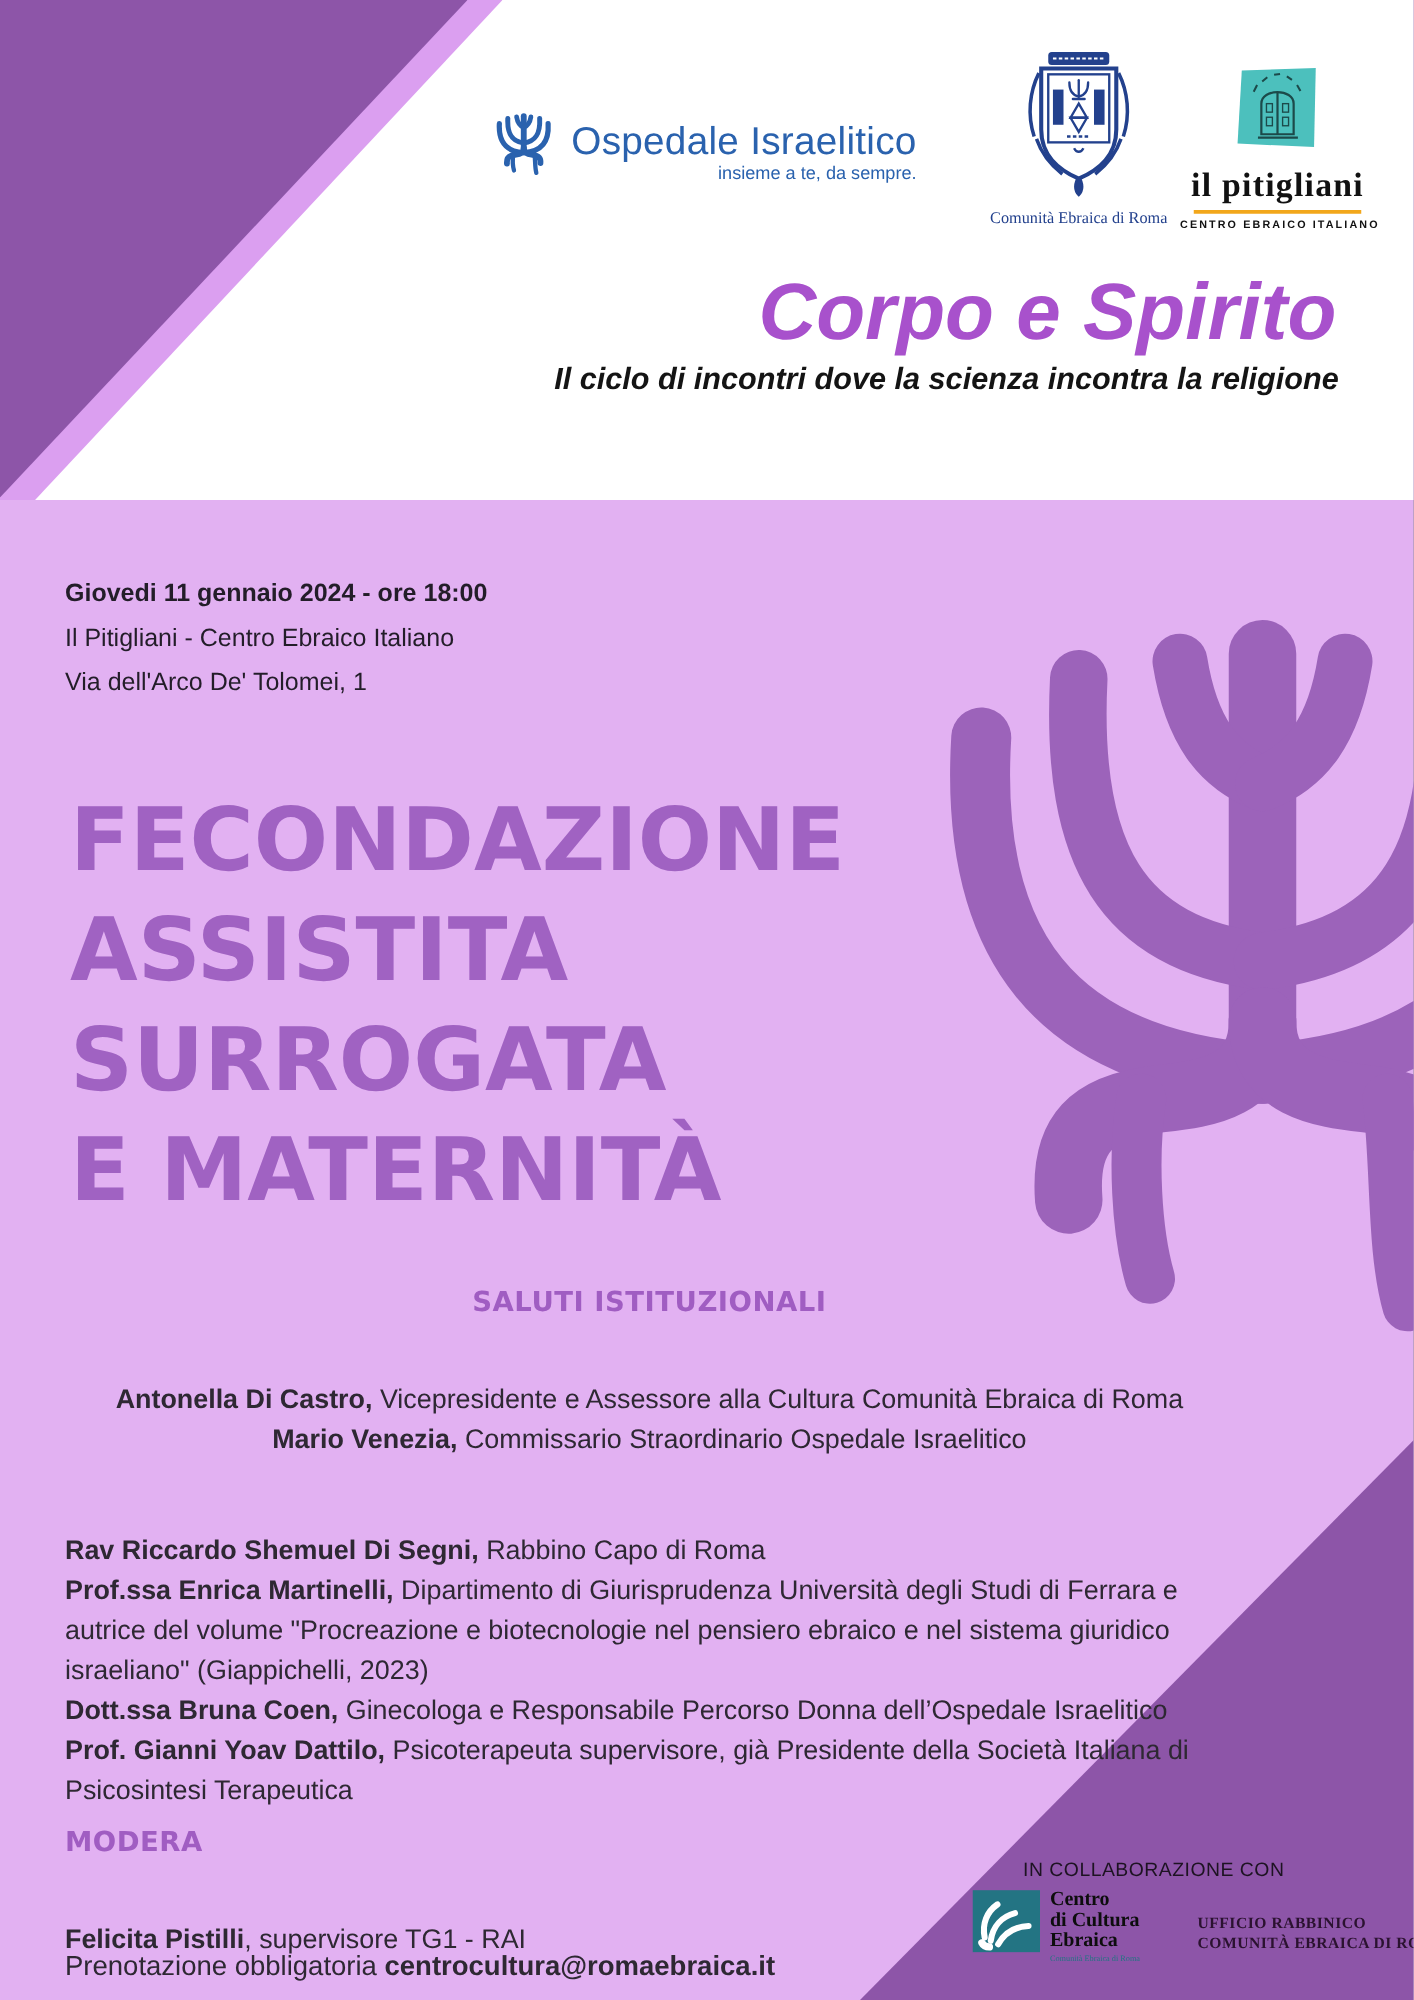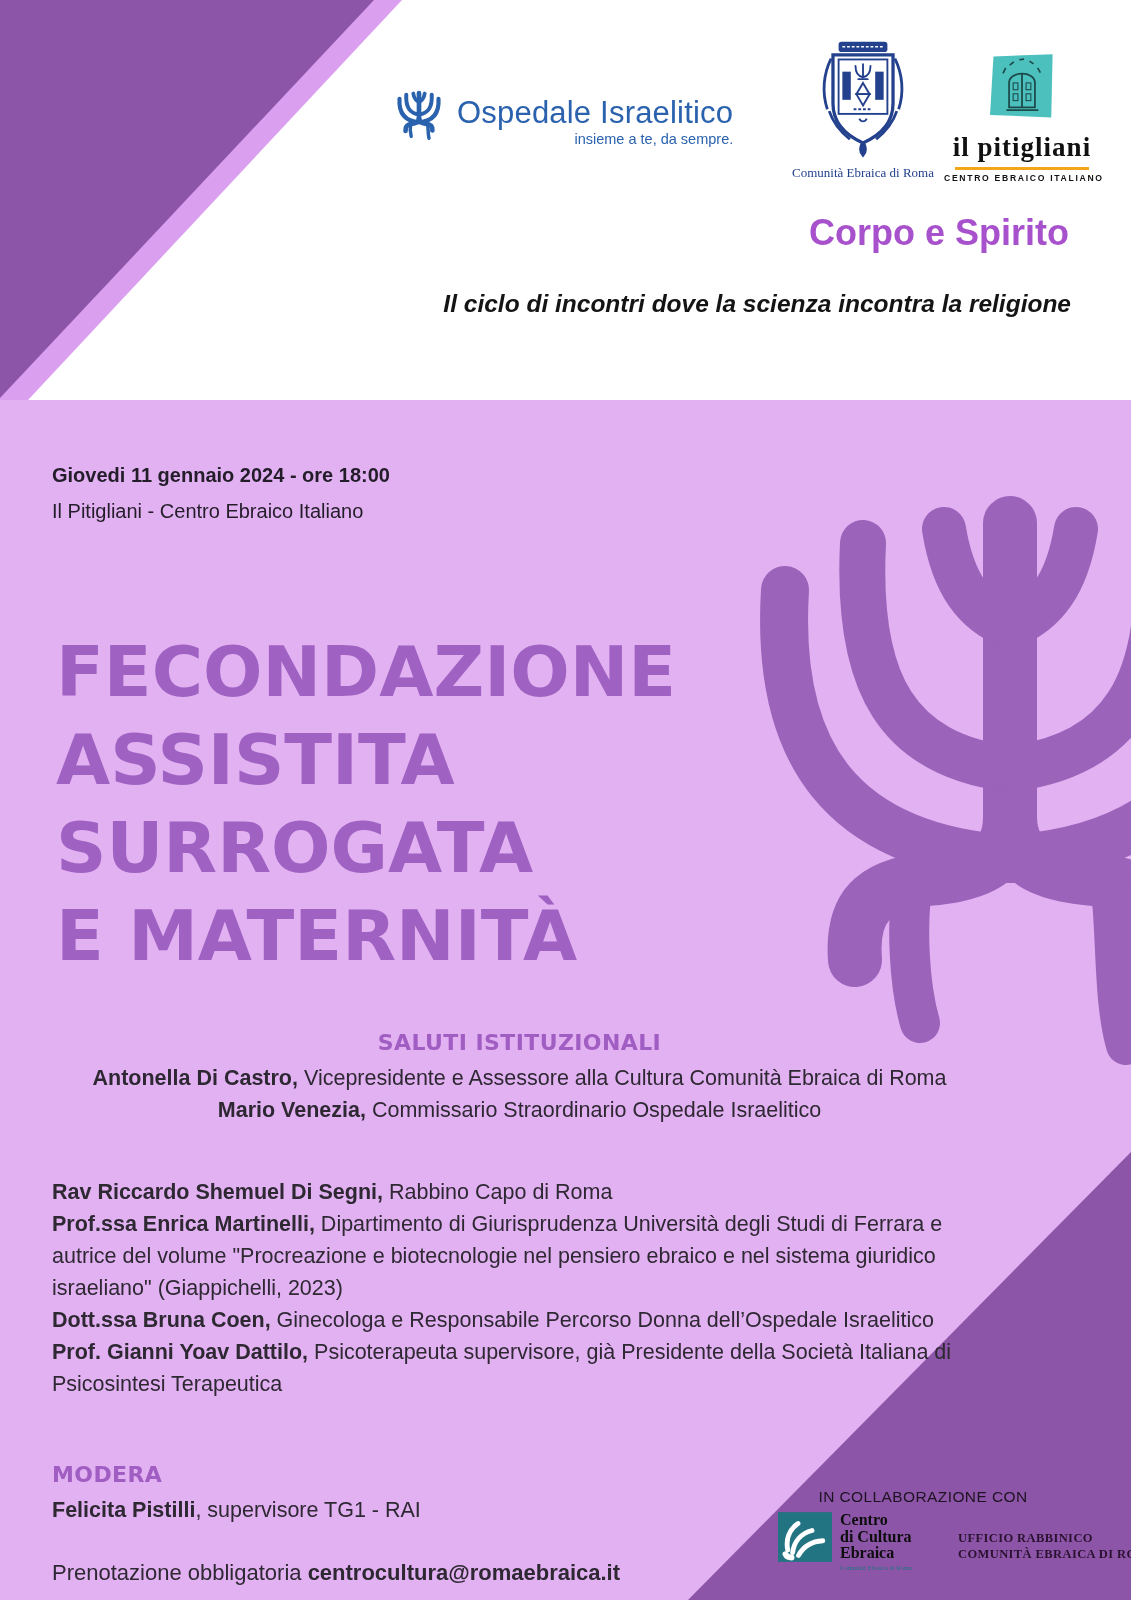--- a/index.html
+++ b/index.html
@@ -18,36 +18,36 @@
   .ospedale .mark{flex:0 0 auto;margin-right:12px;}
   .ospedale-name{font-size:31px;color:#2a62ae;letter-spacing:0.2px;line-height:34px;margin-top:10px;}
   .ospedale-tag{font-size:14.5px;color:#2a62ae;text-align:right;margin-top:1px;}
   .crest{position:absolute;left:788px;top:36px;width:150px;text-align:center;}
   .crest-caption{font-family:"Liberation Serif",serif;font-size:13px;color:#23418d;margin-top:3px;white-space:nowrap;}
   .pitigliani{position:absolute;left:944px;top:50px;width:156px;text-align:center;}
   .pitigliani-name{font-family:"Liberation Serif",serif;font-weight:bold;font-size:27px;color:#111;
     letter-spacing:1px;margin-top:4px;white-space:nowrap;}
   .pitigliani-line{height:3px;background:#f2a71b;width:134px;margin:4px auto 3px auto;}
   .pitigliani-caption{font-size:8.6px;color:#111;letter-spacing:1.7px;font-weight:bold;white-space:nowrap;}
-  .series-title{position:absolute;right:62px;top:212px;font-size:36px;font-weight:800;
-    color:#a851cc;letter-spacing:0px;white-space:nowrap;}
+  .series-title{position:absolute;right:62px;top:212px;font-size:64px;font-weight:800;
+    color:#a851cc;letter-spacing:0px;white-space:nowrap;font-style:italic;}
   .series-subtitle{position:absolute;right:60px;top:290px;font-size:24.5px;font-weight:bold;
     font-style:italic;color:#141414;white-space:nowrap;}
   
   .main{position:absolute;left:0;top:400px;width:1131px;height:1200px;}
   .watermark{position:absolute;left:710px;top:55px;color:#9c63ba;}
   .tri-bottom{position:absolute;left:0;top:0;width:1131px;height:1200px;}
   .dateblock{position:absolute;left:52px;top:58px;color:#231d29;font-size:20px;line-height:35.5px;}
   .dateblock .dt{font-weight:bold;}
   .big-title{position:absolute;left:56px;top:228px;font-family:"DejaVu Sans",sans-serif;
     font-weight:800;font-size:70px;line-height:88px;color:#a062c2;letter-spacing:0px;white-space:nowrap;}
   .sec{position:absolute;left:52px;width:935px;}
   .sec-heading{font-family:"DejaVu Sans",sans-serif;font-weight:bold;font-size:22px;
     color:#a05dc2;letter-spacing:0.4px;margin-bottom:7px;}
-  .sec-body{font-size:21.5px;line-height:32px;color:#2e2833;}
+  .sec-body{font-size:21.5px;line-height:32px;color:#2e2833;margin-top:48px;}
   .sec-body .nm{font-weight:bold;}
   .pos-saluti{top:630px;text-align:center;}
   .pos-intervengono{top:776px;}
   .pos-modera{top:1062px;}
   .booking{position:absolute;left:52px;top:1160px;font-size:22px;color:#2e2833;}
   .booking .em{font-weight:bold;}
   
   .collab-label{position:absolute;left:768px;top:1088px;width:310px;text-align:center;
     font-size:15.5px;color:#1d1322;letter-spacing:0.4px;}
   .collab-row{position:absolute;left:778px;top:1112px;display:flex;align-items:flex-start;}
@@ -156,20 +156,21 @@
         <use href="#menorah" stroke="#9c63ba"></use>
       </svg>
 
     <svg class="tri-bottom" width="1131" height="1200" viewBox="0 0 1131 1200">
       <polygon points="1131,752 1131,1200 688,1200" fill="#8d55a8"></polygon>
     </svg>
 
     <div class="dateblock">
       <div class="dt">Giovedi 11 gennaio 2024 - ore 18:00</div>
       <div>Il Pitigliani - Centro Ebraico Italiano</div>
+      <div>Via dell'Arco De' Tolomei, 1</div>
     </div>
 
     <div class="big-title">
       <div>FECONDAZIONE</div>
       <div>ASSISTITA</div>
       <div>SURROGATA</div>
       <div>E MATERNITÀ</div>
     </div>
 
     <div class="sec pos-saluti">

